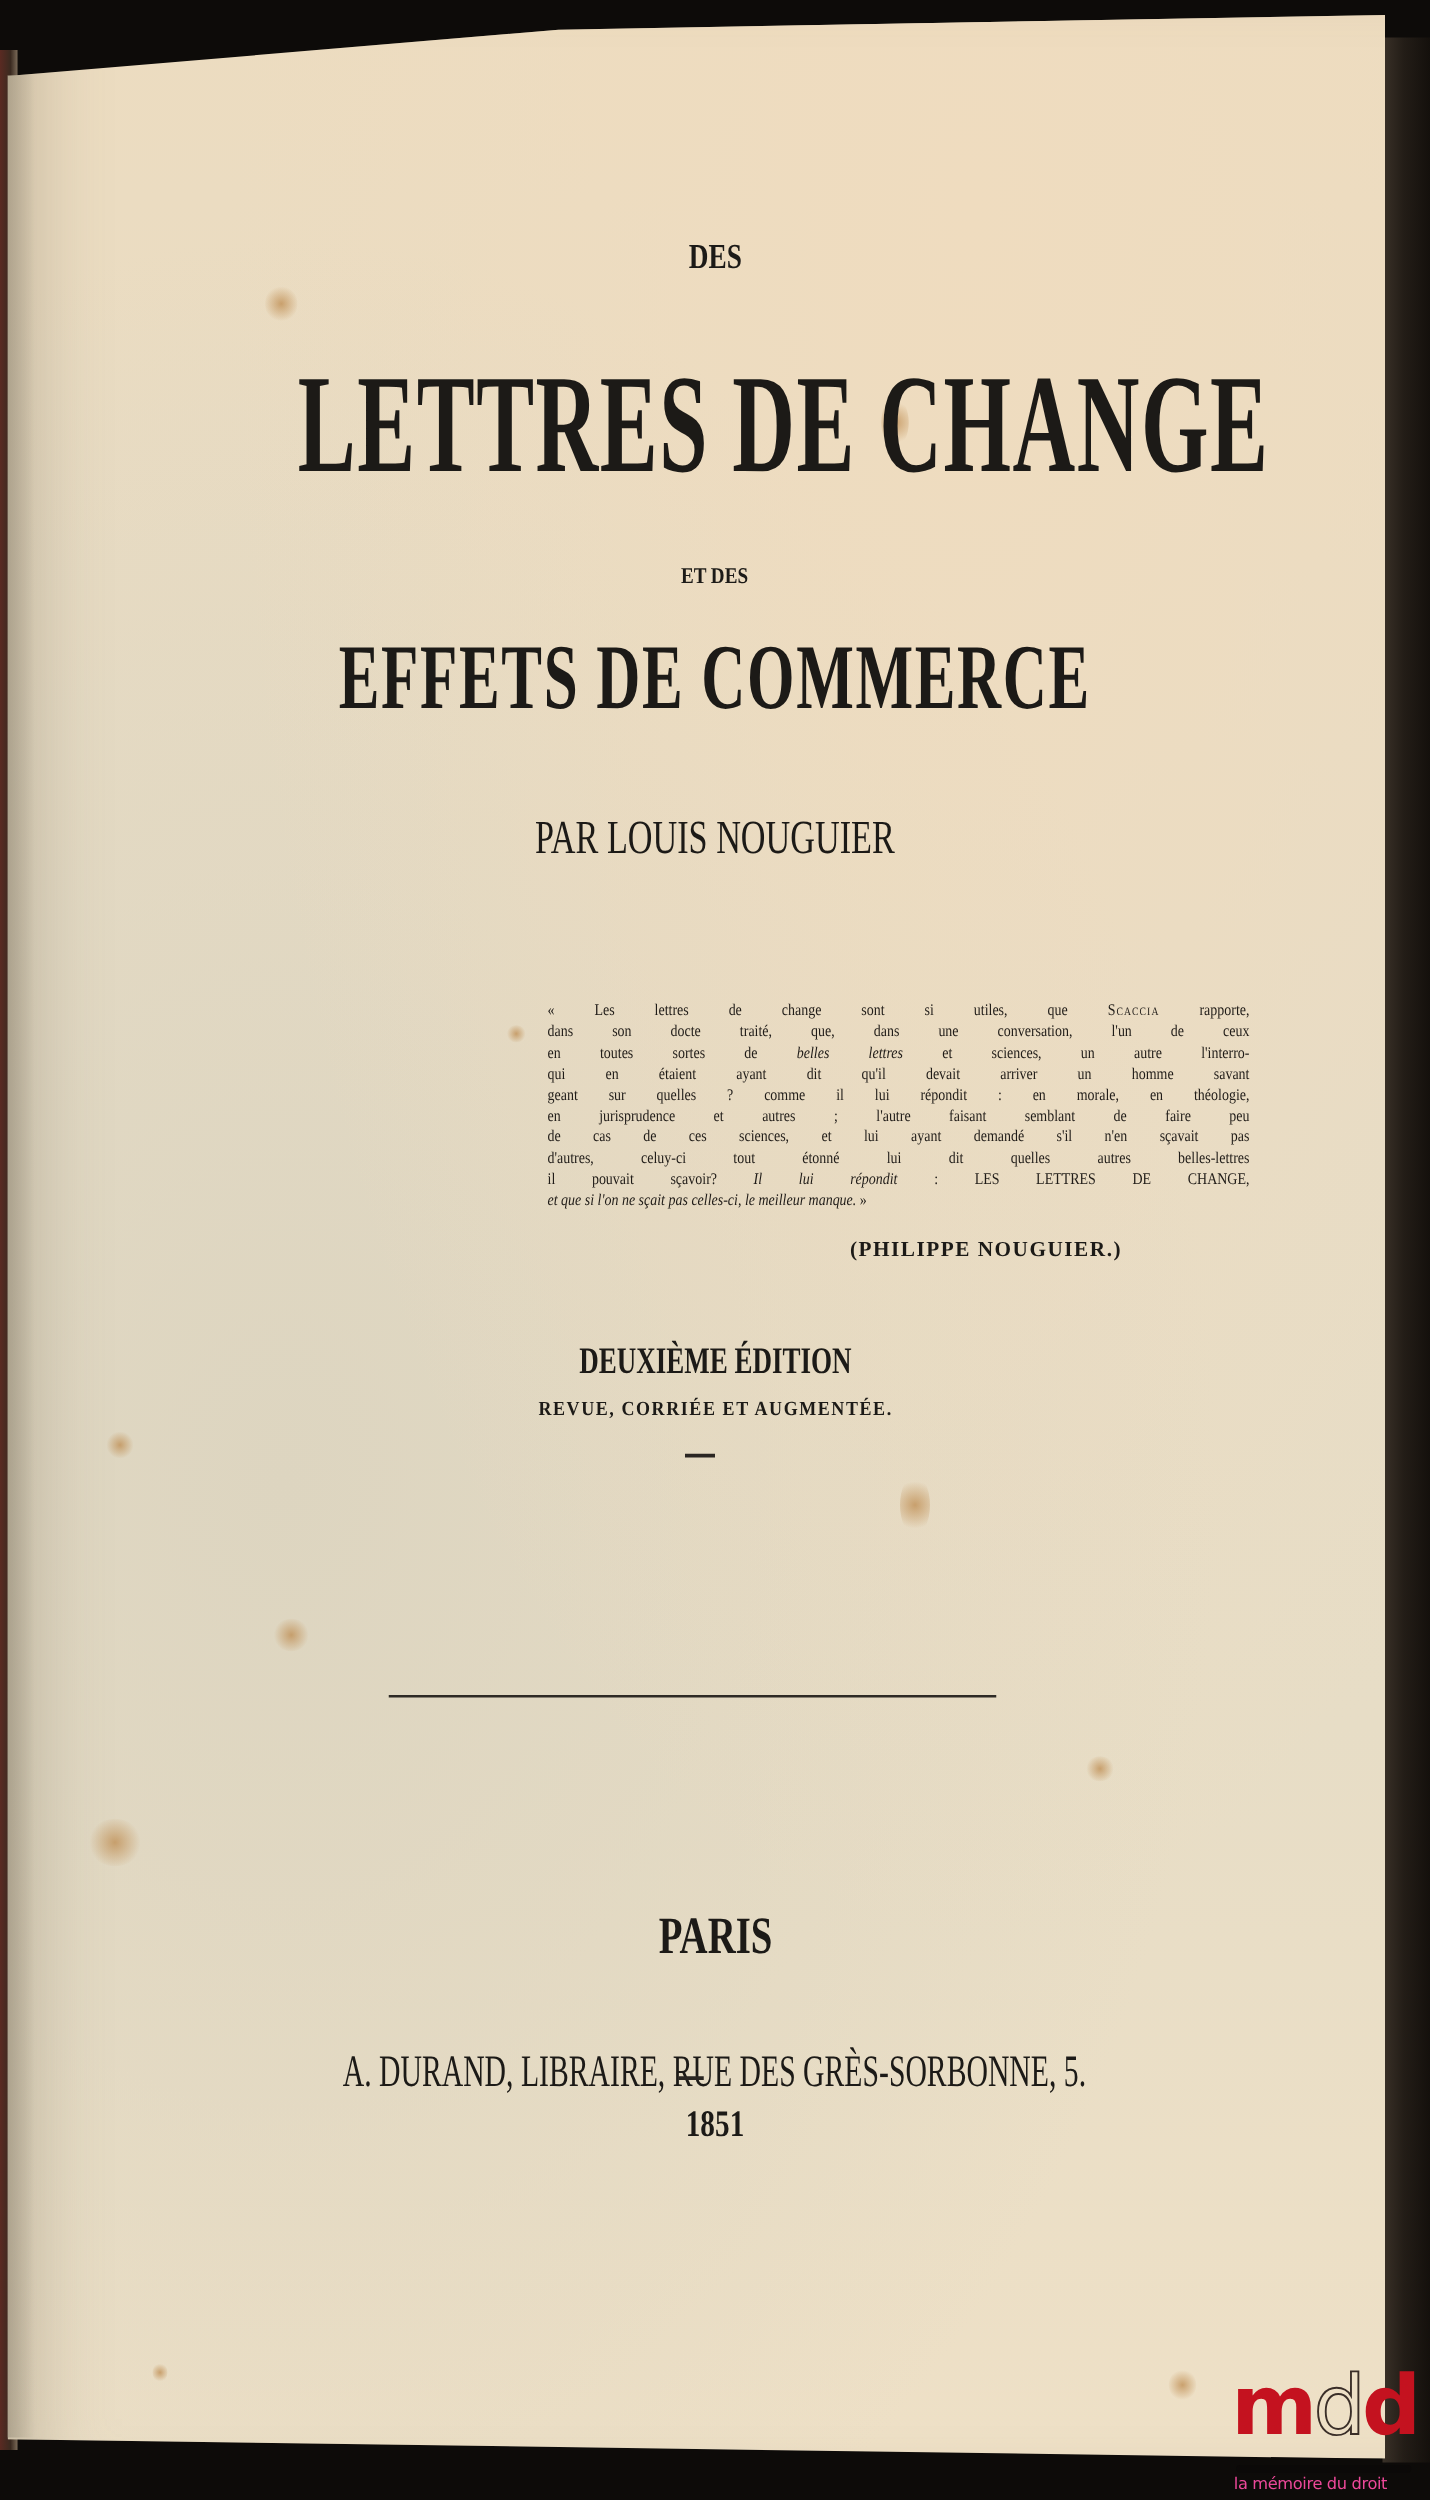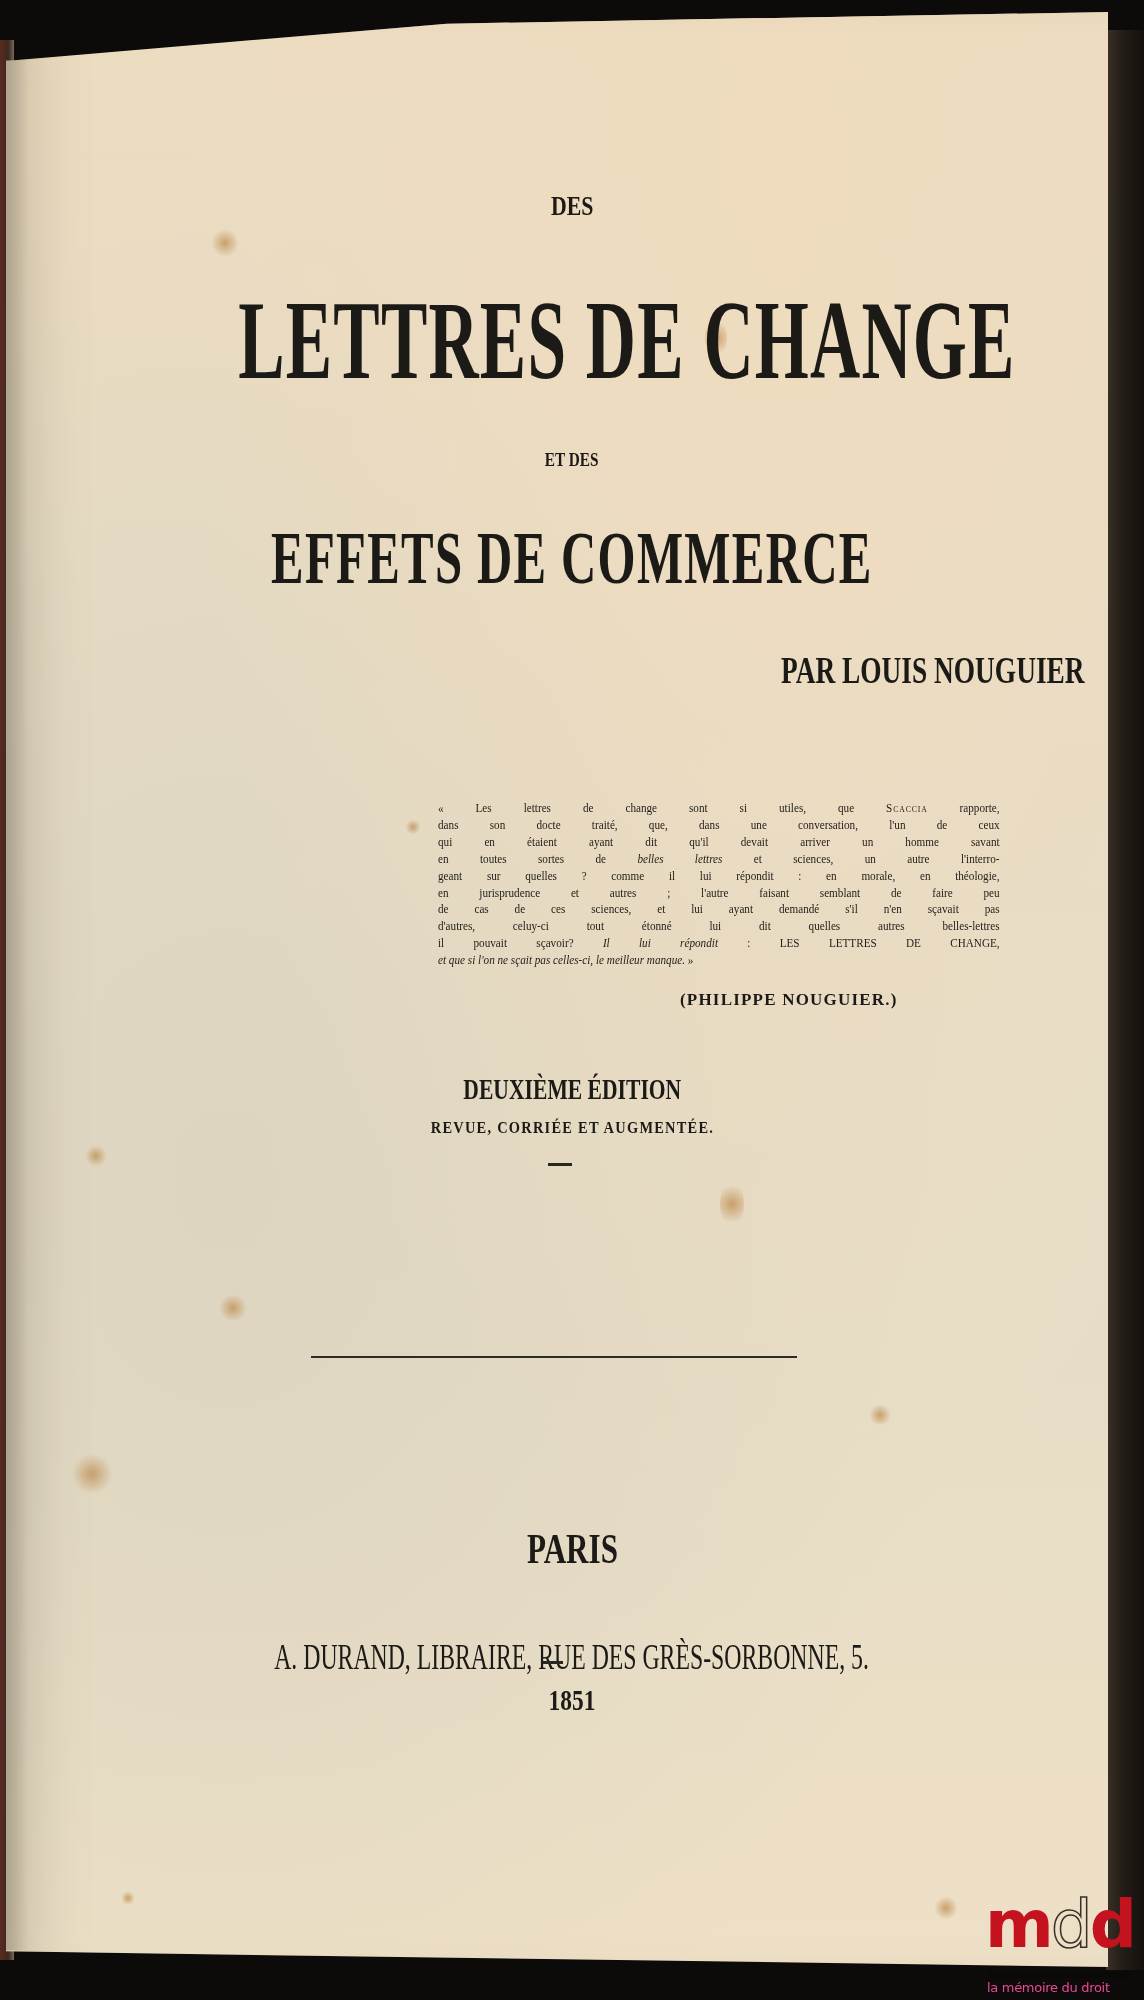--- a/index.html
+++ b/index.html
@@ -54,23 +54,23 @@
     .condensed {
       display: inline-block;
       transform-origin: center;
     }
     .des-top { top: 190px; font-size: 28px; font-weight: bold; }
     .des-top .condensed { transform: scaleX(0.78); }
     .title-1 { top: 276px; font-size: 112px; font-weight: bold; letter-spacing: 2px; }
     .title-1 .condensed { transform: scaleX(0.62); }
     .et-des { top: 450px; font-size: 18px; font-weight: bold; }
     .et-des .condensed { transform: scaleX(0.85); }
-    .title-2 { top: 516px; font-size: 74px; font-weight: bold; letter-spacing: 2px; }
+    .title-2 { top: 500px; font-size: 74px; font-weight: bold; letter-spacing: 2px; }
     .title-2 .condensed { transform: scaleX(0.66); }
-    .author { top: 648px; font-size: 38px; font-weight: bold; text-align: right; }
+    .author { top: 648px; font-size: 38px; font-weight: normal; }
     .author .condensed { transform: scaleX(0.72); }
     .author-title { top: 708px; font-size: 20px; }
     .author-title .condensed { transform: scaleX(0.80); }
 
     .quote {
       position: absolute; left: 438px; top: 800px;
       width: 562px;
       font-family: "Liberation Serif", "DejaVu Serif", serif;
       font-size: 13px; line-height: 16.9px;
       color: #201c18;
@@ -156,22 +156,22 @@
 
   <div class="txt title-1"><span class="condensed">LETTRES DE CHANGE</span></div>
   <div class="txt des-top"><span class="condensed">DES</span></div>
   <div class="txt et-des"><span class="condensed">ET DES</span></div>
   <div class="txt title-2"><span class="condensed">EFFETS DE COMMERCE</span></div>
   <div class="txt author"><span class="condensed">PAR LOUIS NOUGUIER</span></div>
 
   <div class="quote" id="epigraph">
       <span class="quote-line"><span class="inner"><span>« Les lettres de change sont si utiles, que </span><span class="smallcaps">Scaccia</span><span> rapporte,</span></span></span>
       <span class="quote-line"><span class="inner"><span>dans son docte traité, que, dans une conversation, l'un de ceux</span></span></span>
+      <span class="quote-line"><span class="inner"><span>en toutes sortes de </span><i>belles lettres</i><span> et sciences, un autre l'interro-</span></span></span>
       <span class="quote-line"><span class="inner"><span>qui en étaient ayant dit qu'il devait arriver un homme savant</span></span></span>
-      <span class="quote-line"><span class="inner"><span>en toutes sortes de </span><i>belles lettres</i><span> et sciences, un autre l'interro-</span></span></span>
       <span class="quote-line"><span class="inner"><span>geant sur quelles ? comme il lui répondit : en morale, en théologie,</span></span></span>
       <span class="quote-line"><span class="inner"><span>en jurisprudence et autres ; l'autre faisant semblant de faire peu</span></span></span>
       <span class="quote-line"><span class="inner"><span>de cas de ces sciences, et lui ayant demandé s'il n'en sçavait pas</span></span></span>
       <span class="quote-line"><span class="inner"><span>d'autres, celuy-ci tout étonné lui dit quelles autres belles-lettres</span></span></span>
       <span class="quote-line"><span class="inner"><span>il pouvait sçavoir? </span><i>Il lui répondit</i><span> : LES LETTRES DE CHANGE,</span></span></span>
       <span class="quote-line last"><span class="inner"><i>et que si l'on ne sçait pas celles-ci, le meilleur manque.</i><span> »</span></span></span>
     </div>
   <div class="attribution">(PHILIPPE NOUGUIER.)</div>
 
   <div class="txt edition"><span class="condensed">DEUXIÈME ÉDITION</span></div>

